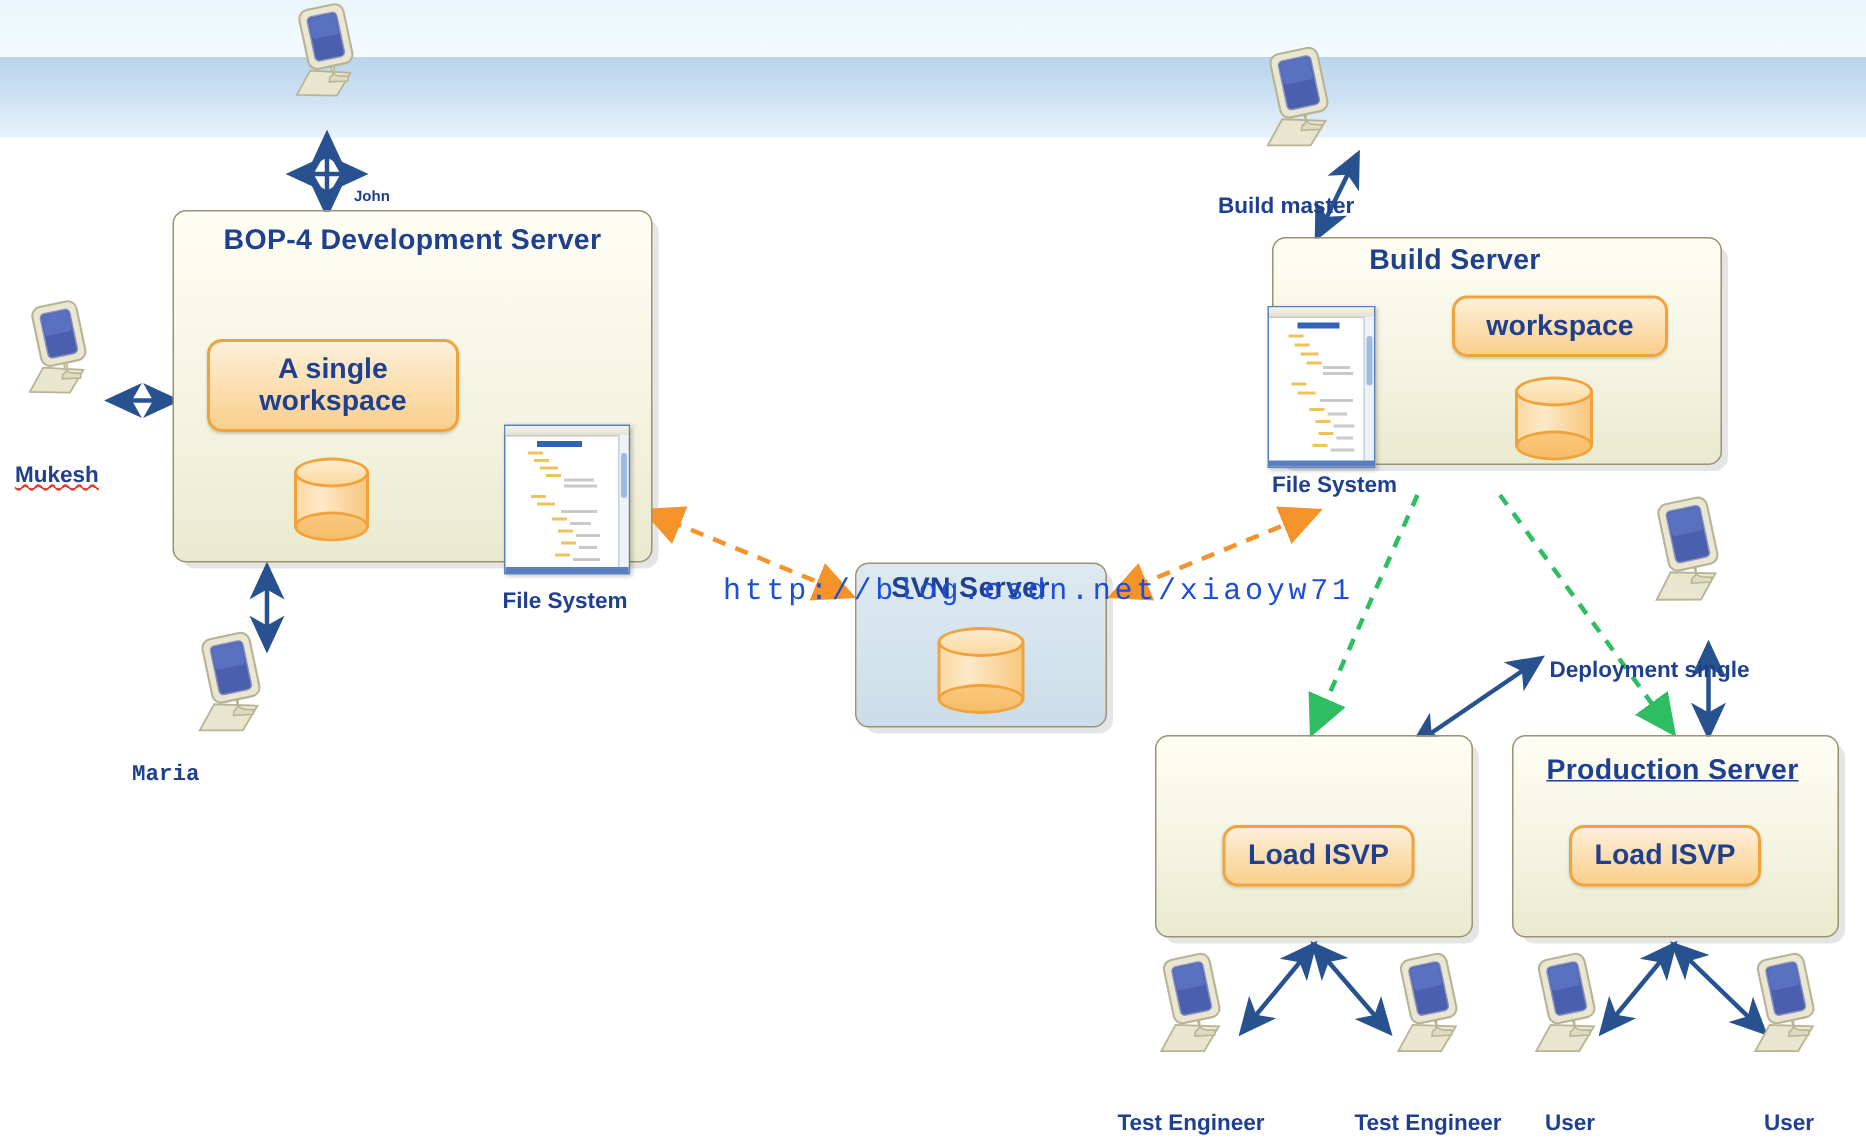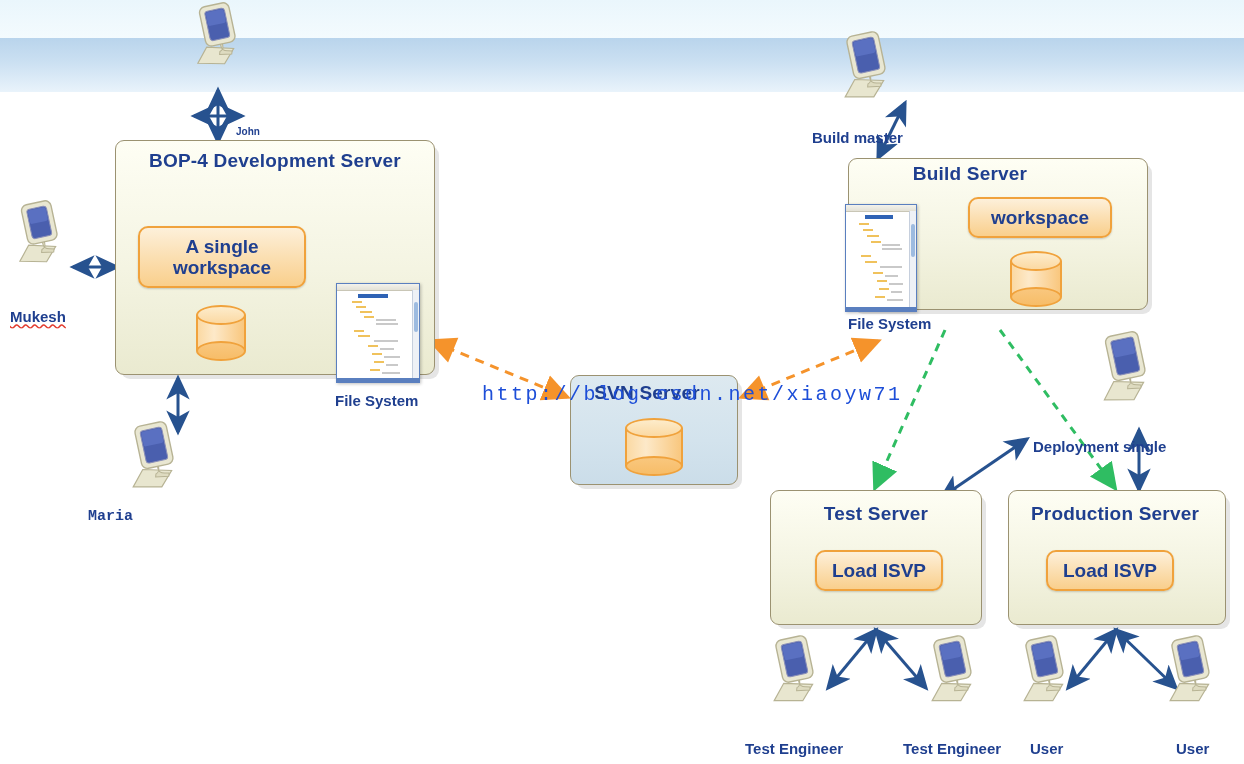--- a/index.html
+++ b/index.html
@@ -227,29 +227,28 @@
   <div class="box-title" style="left:570px;top:382px;width:154px;font-size:19px;">SVN Server</div>
   <div class="cyl" style="left:625px;top:418px;width:58px;height:58px;">
     <div class="body"></div>
     <div class="bot"></div>
     <div class="top"></div>
   </div>
 
   <div class="box box-olive" style="left:770px;top:490px;width:212px;height:135px;">
     <div class="shadow"></div>
   </div>
-  <div class="box-title" style="left:770px;top:503px;width:212px;font-size:19px;">Test Server</div>
   <div class="pill" style="left:815px;top:550px;width:128px;height:41px;font-size:19px;">
     <span>Load ISVP</span>
   </div>
 
   <div class="box box-olive" style="left:1008px;top:490px;width:218px;height:135px;">
     <div class="shadow"></div>
   </div>
-  <div class="box-title" style="left:1008px;top:503px;width:214px;font-size:19px;">Production Server</div>
+  <div class="box-title" style="left:1008px;top:503px;width:214px;font-size:19px;text-decoration:underline;">Production Server</div>
   <div class="pill" style="left:1046px;top:550px;width:128px;height:41px;font-size:19px;">
     <span>Load ISVP</span>
   </div>
 
   <div class="ws" style="left:186px;top:2px;width:70px;height:88px;">
     <svg viewBox="0 0 70 88" width="70" height="88">
       <g transform="rotate(-12 35 40)">
         <path d="M20,42 L8,56 L34,62 L46,49 Z" fill="#e8e6cf" stroke="#b7b394" stroke-width="1.2"></path>
         <path d="M34,34 L34,44 q0,5 6,6 l4,1 -1,3 -12,-2 1,-3 q4,-1 4,-5 l0,-8 z" fill="#dedbc0" stroke="#b7b394" stroke-width="1"></path>
         <rect x="20" y="2" width="30" height="40" rx="6" fill="#e9e7d2" stroke="#b7b394" stroke-width="1.4"></rect>

